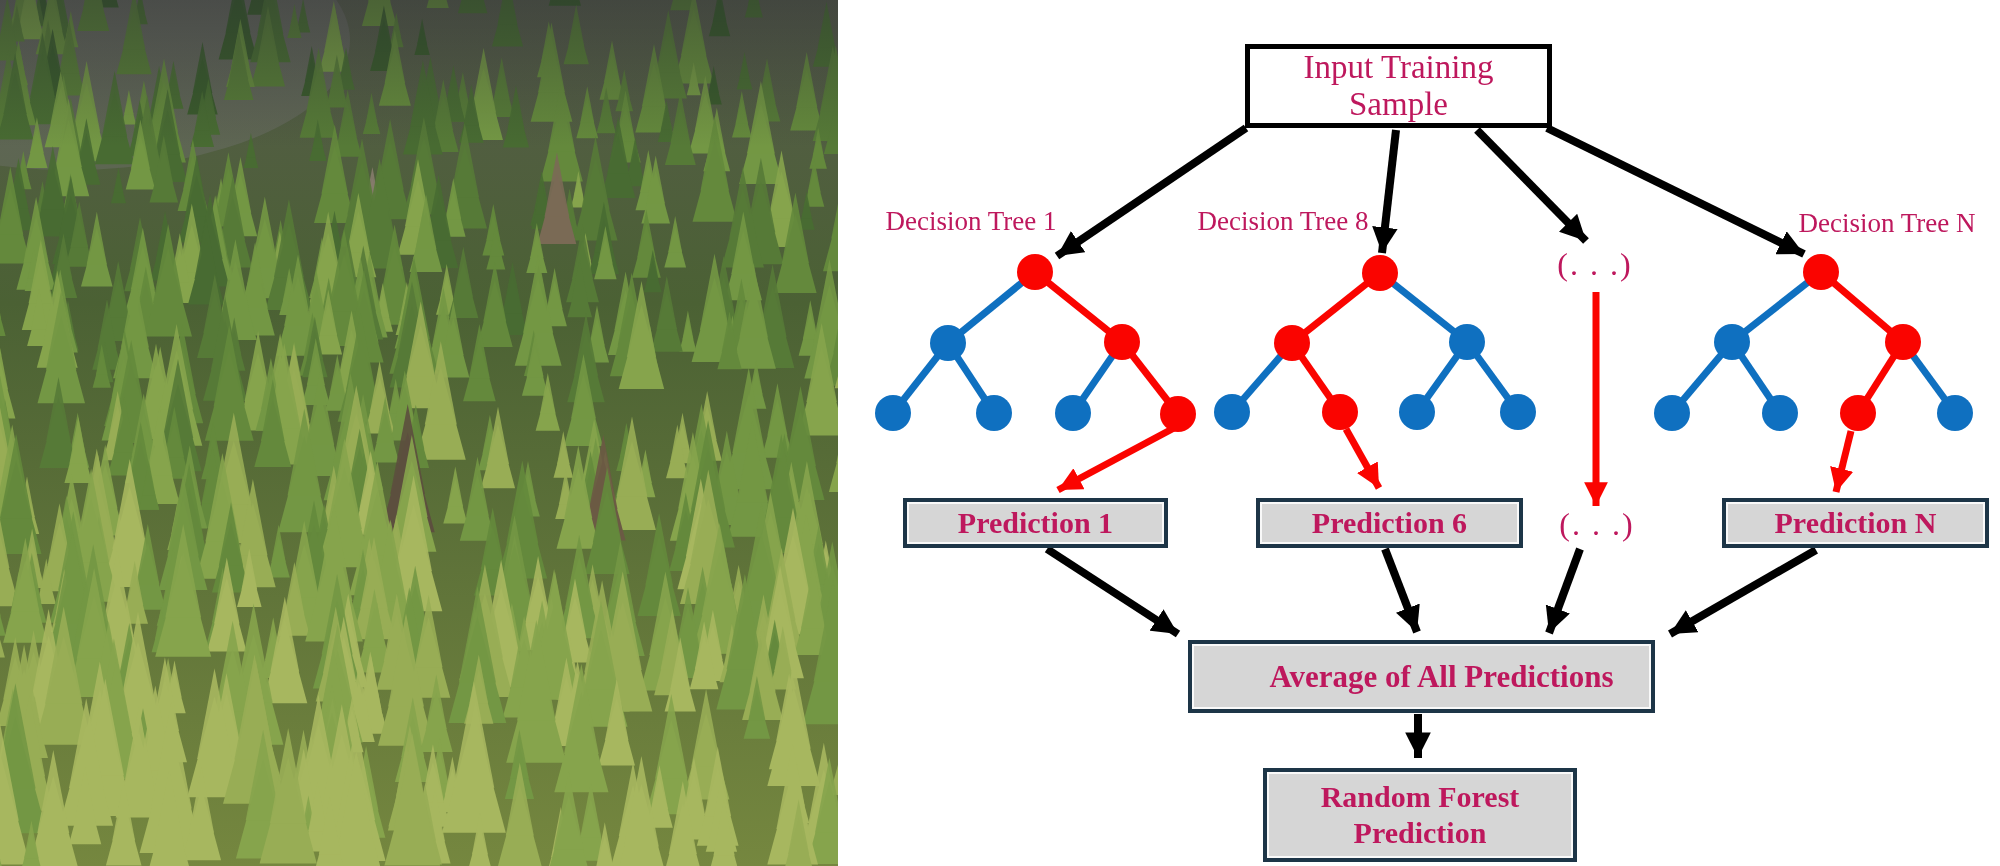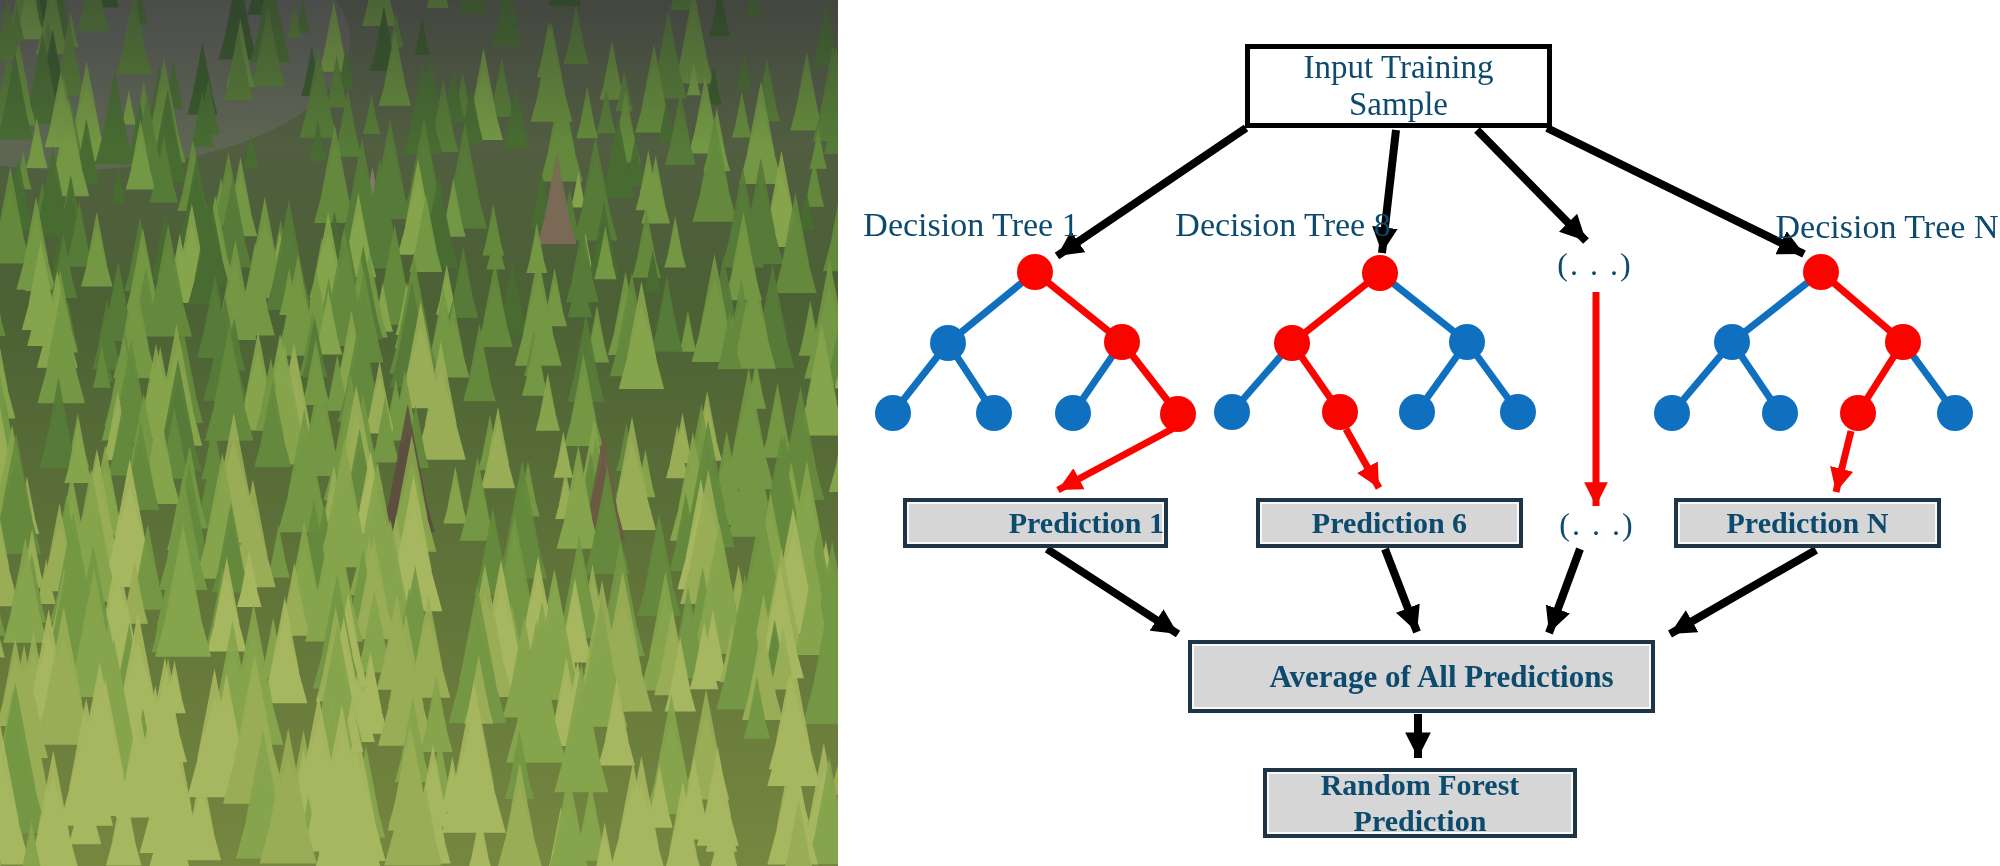--- a/index.html
+++ b/index.html
@@ -1,40 +1,40 @@
 <!DOCTYPE html>
 <html><head>
 <meta charset="utf-8">
 <style>
   html,body{margin:0;padding:0;background:#ffffff;}
   .stage{
     position:relative;width:2000px;height:866px;background:#ffffff;overflow:hidden;
-    font-family:"Liberation Serif","DejaVu Serif",serif;color:#0c4a6e;
+    font-family:"Liberation Serif","DejaVu Serif",serif;color:#be185d;
   }
   .photo{position:absolute;left:0;top:0;width:838px;height:866px;overflow:hidden;}
   .photo svg{display:block;}
   .diagram{position:absolute;left:838px;top:0;width:1162px;height:866px;}
   #diagram-svg{position:absolute;left:-838px;top:0;}
   .box{
     position:absolute;display:flex;align-items:center;justify-content:center;
     box-sizing:border-box;text-align:center;
   }
   .input-box{
     left:407px;top:44px;width:307px;height:84px;background:#ffffff;
     border:5px solid #000000;font-size:33px;
   }
   .gray-box{
     background:#d6d6d6;border:4px solid #1d3547;
     box-shadow:inset 0 0 0 2px rgba(255,255,255,0.85);
     font-weight:bold;
   }
   .pred-box{top:498px;height:50px;font-size:30px;}
   .avg-box{left:350px;top:640px;width:467px;height:73px;font-size:31px;padding-left:40px;}
-  .final-box{left:425px;top:768px;width:314px;height:70px;font-size:30px;line-height:36px;flex-direction:column;text-align:right;}
-  .tree-label{position:absolute;transform:translateX(-50%);font-size:34px;white-space:nowrap;}
+  .final-box{left:425px;top:768px;width:314px;height:94px;font-size:30px;line-height:36px;flex-direction:column;text-align:right;}
+  .tree-label{position:absolute;transform:translateX(-50%);font-size:27px;white-space:nowrap;}
   .ellipsis{position:absolute;transform:translateX(-50%);font-size:32px;letter-spacing:2px;white-space:nowrap;}
 </style>
 </head>
 <body>
 
 <div class="stage">
 
   <div class="photo">
     <svg id="forest-svg" width="838" height="866" viewBox="0 0 838 866">
         <defs>
@@ -1410,28 +1410,28 @@
     <div class="box input-box">
       <span>Input Training Sample</span>
     </div>
 
     <div class="tree-label" style="left:133px;top:206px;">Decision Tree 1</div>
     <div class="tree-label" style="left:445px;top:206px;">Decision Tree 8</div>
     <div class="tree-label" style="left:1049px;top:208px;">Decision Tree N</div>
 
     <div class="ellipsis" style="left:757px;top:246px;">(. . .)</div>
 
-    <div class="box gray-box pred-box" style="left:65px;width:265px;justify-content:flex-end;">
+    <div class="box gray-box pred-box" style="left:65px;width:265px;">
       <span>Prediction 1</span>
     </div>
     <div class="box gray-box pred-box" style="left:418px;width:267px;">
       <span>Prediction 6</span>
     </div>
     <div class="ellipsis" style="left:759px;top:506px;">(. . .)</div>
-    <div class="box gray-box pred-box" style="left:836px;width:267px;">
+    <div class="box gray-box pred-box" style="left:884px;width:267px;">
       <span>Prediction N</span>
     </div>
 
     <div class="box gray-box avg-box">
       <span>Average of All Predictions</span>
     </div>
 
     <div class="box gray-box final-box">
       <span>Random Forest</span>
       <span>Prediction</span>

